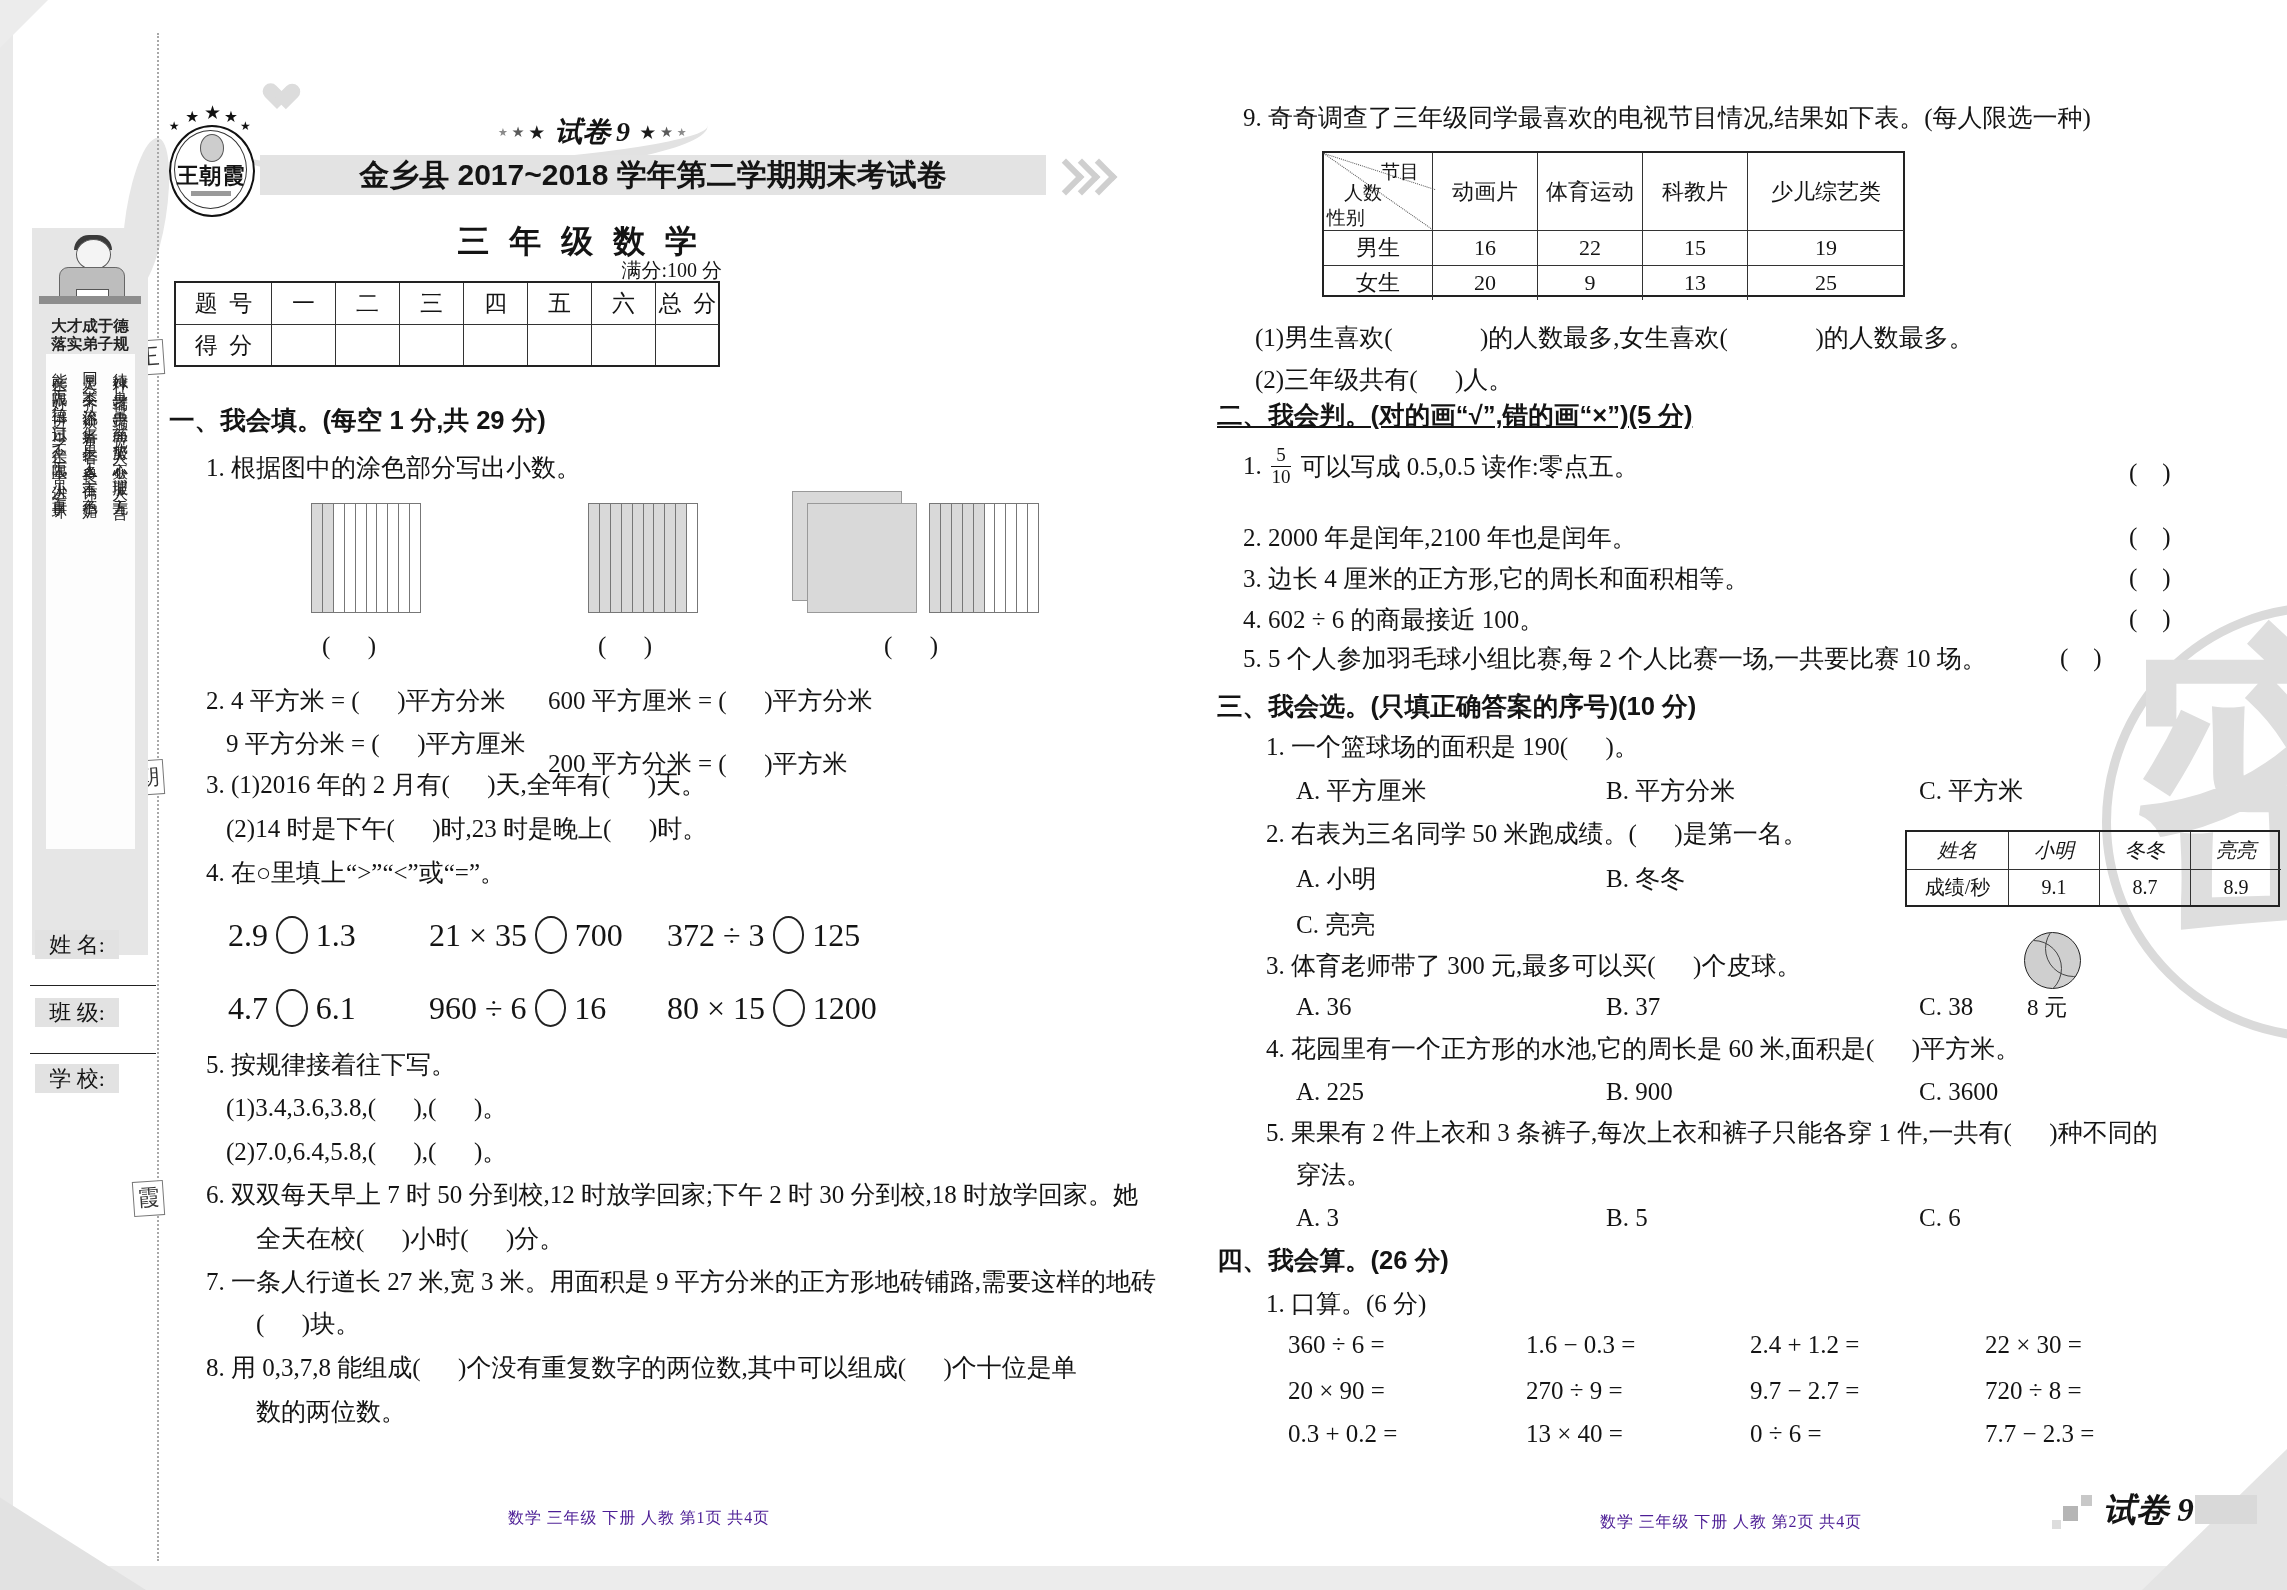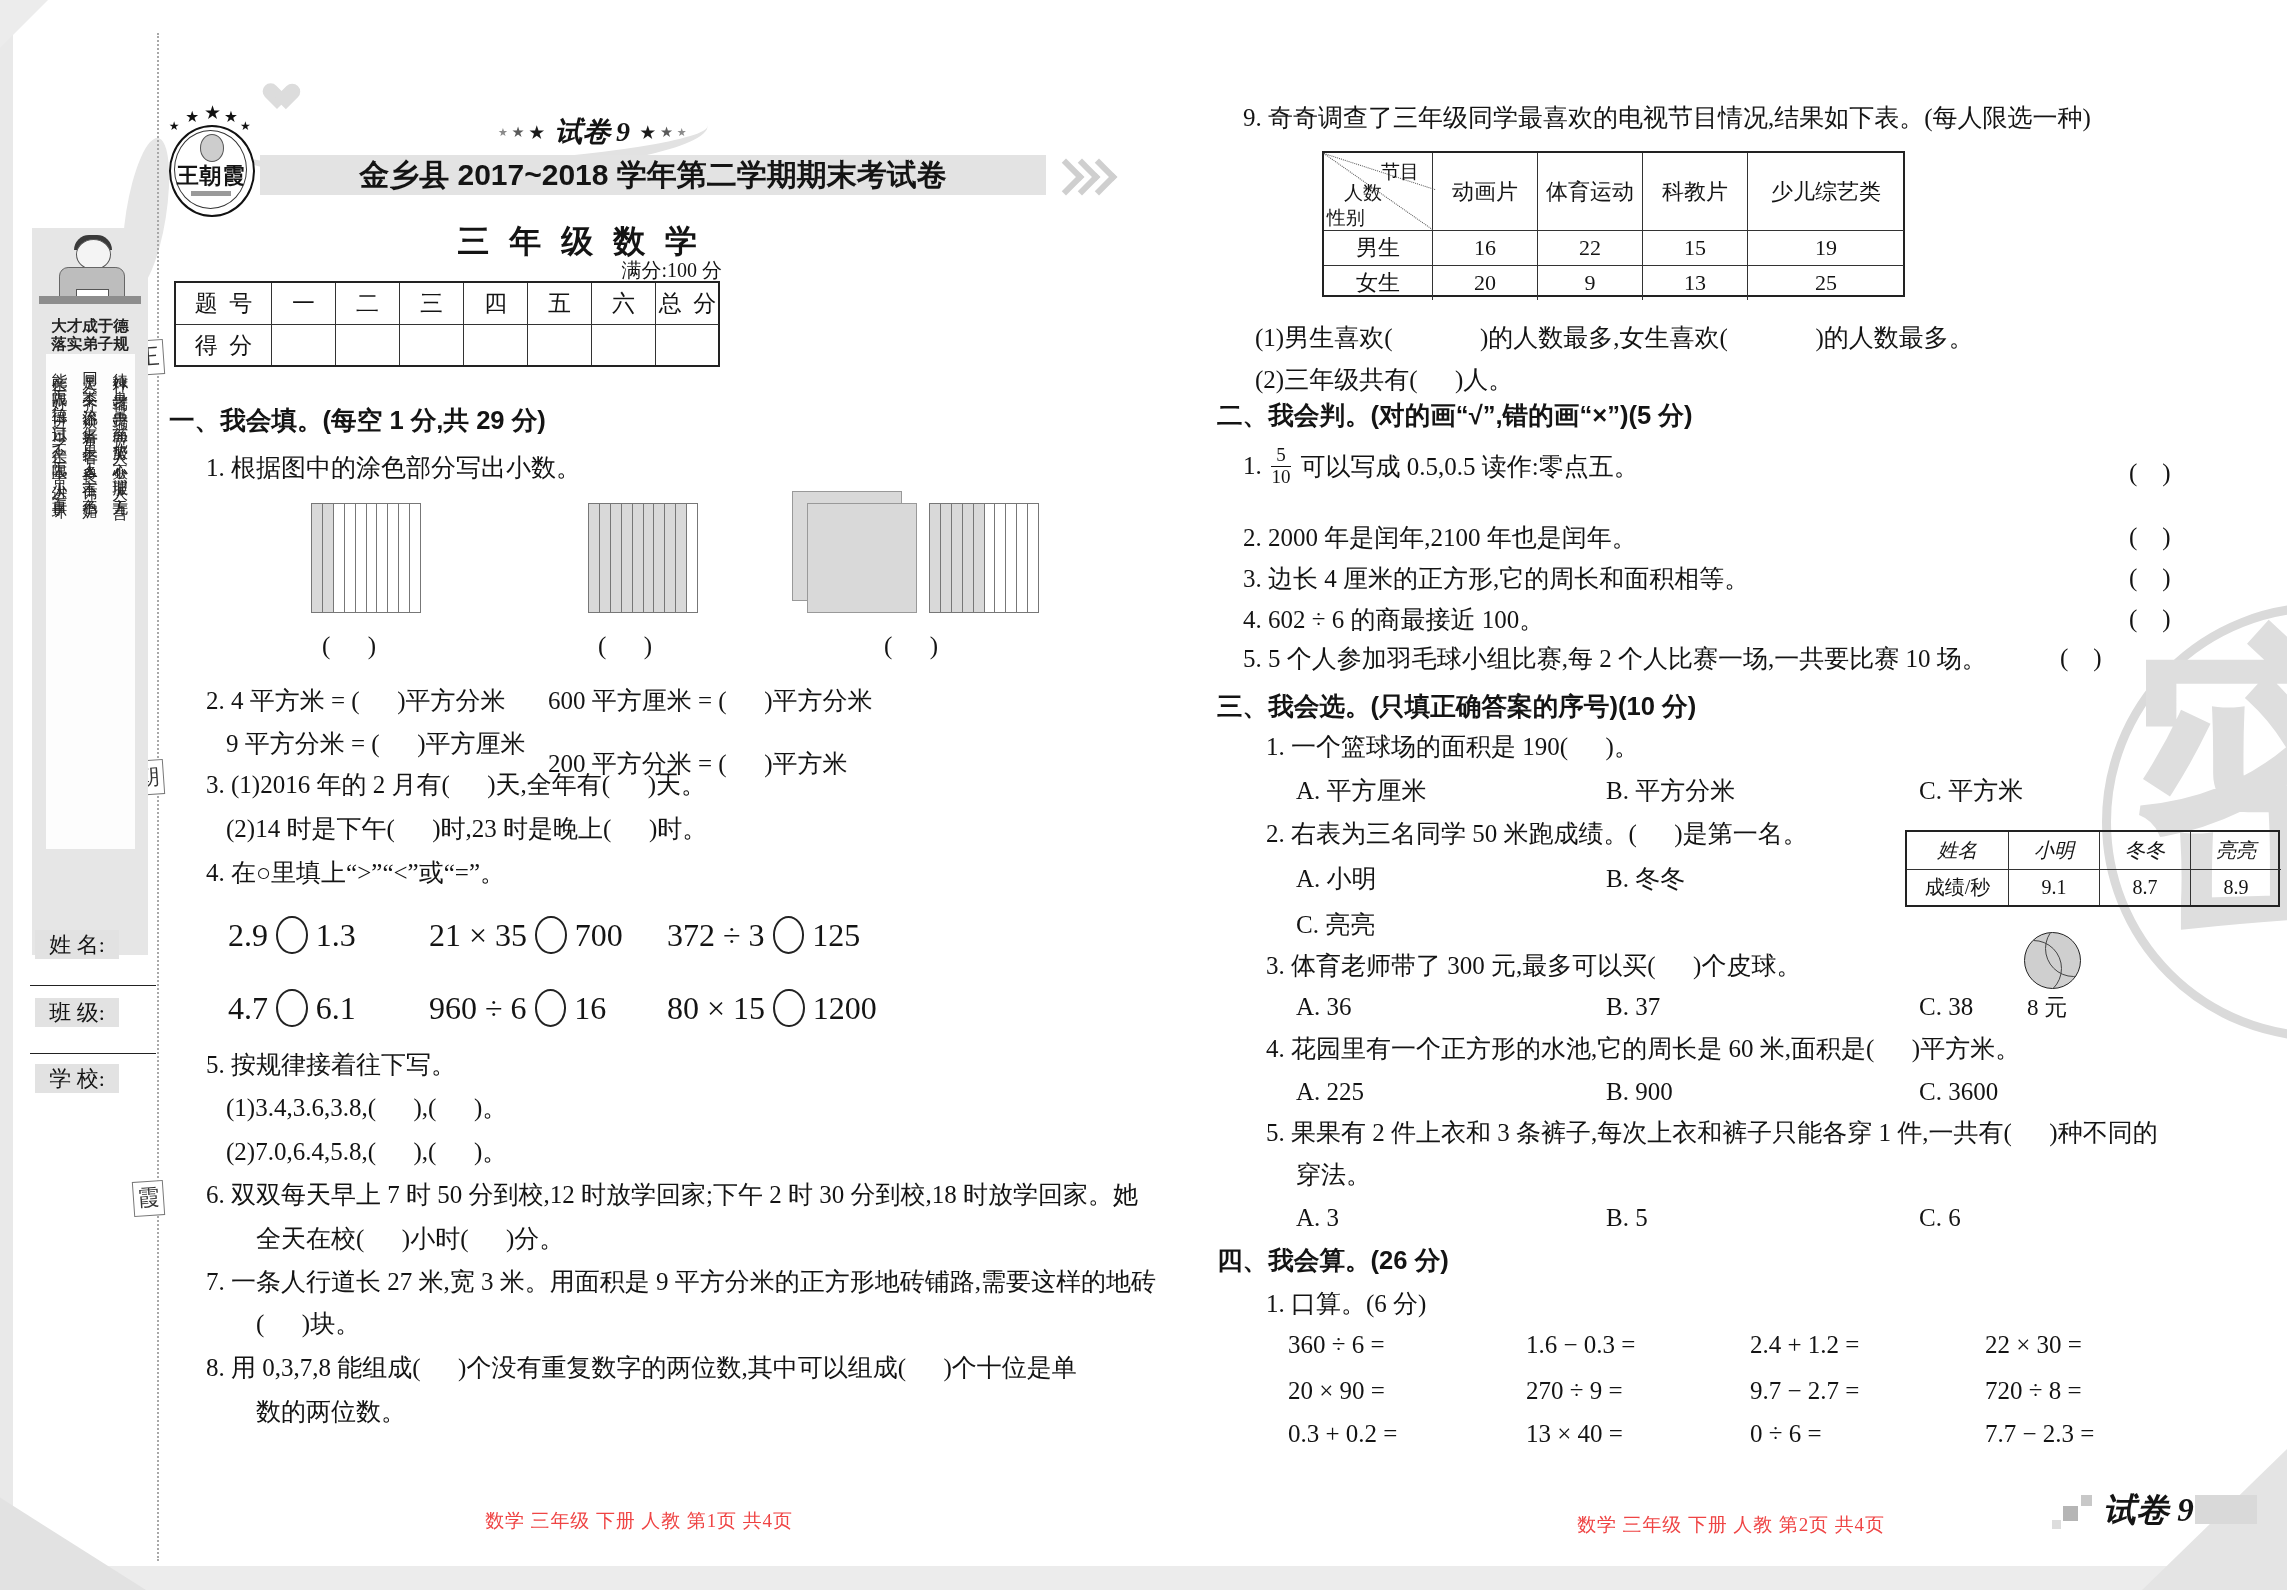--- a/index.html
+++ b/index.html
@@ -109,21 +109,21 @@
   .frac .num{border-bottom:1.8px solid #111;padding:0 5.5px;}
   
   .ball{position:absolute;left:2024px;top:932px;width:55px;height:55px;border-radius:50%;background:#cfcfcf;
         border:1.8px solid #222;overflow:hidden;}
   .ball:before{content:"";position:absolute;left:-20px;top:7.3px;width:55px;height:55px;border-radius:50%;border:1.8px solid #444;}
   .ball:after{content:"";position:absolute;left:20px;top:-12.8px;width:55px;height:55px;border-radius:50%;border:1.8px solid #444;}
   
   .wm-circle{position:absolute;left:2102px;top:603px;width:420px;height:420px;border:9.1px solid #dadada;border-radius:50%;}
   .wm-char{position:absolute;left:2129px;top:630px;font-size:311px;font-weight:bold;color:#dedede;line-height:1;}
   
-  .footer{position:absolute;font-size:19px;color:#ef4444;letter-spacing:0.9px;}
+  .footer{position:absolute;font-size:16px;color:#4c1d95;letter-spacing:0.9px;}
   .tab-sq{position:absolute;}
   .tab-label{position:absolute;left:2103px;top:1488px;font-size:33px;font-weight:bold;font-style:italic;}
   .tab-rect{position:absolute;left:2195px;top:1495px;width:62px;height:29px;background:#d9d9d9;}
 </style>
 </head>
 <body>
 
 <div class="paper">
 
   <div class="edge-strip"></div>
@@ -362,21 +362,21 @@
     <div>女生</div>
     <div>20</div>
     <div>9</div>
     <div>13</div>
     <div>25</div>
   </div>
 
   <div class="t" style="left:1255px;top:322px;">(1)男生喜欢(              )的人数最多,女生喜欢(              )的人数最多。</div>
   <div class="t" style="left:1255px;top:364px;">(2)三年级共有(      )人。</div>
 
-  <div class="t hd" style="left:1217px;top:400px;">二、我会判。(对的画“√”,错的画“×”)(5 分)</div>
+  <div class="t hd" style="left:1217px;top:400px;text-decoration:underline;">二、我会判。(对的画“√”,错的画“×”)(5 分)</div>
 
   <div class="jitem" style="left:1243px;top:445px;">
     <span>1.</span>
     <span class="frac">
       <span class="num">5</span>
       <span>10</span>
     </span>
     <span>可以写成 0.5,0.5 读作:零点五。</span>
   </div>
   <div class="jitem" style="left:1243px;top:521px;">

